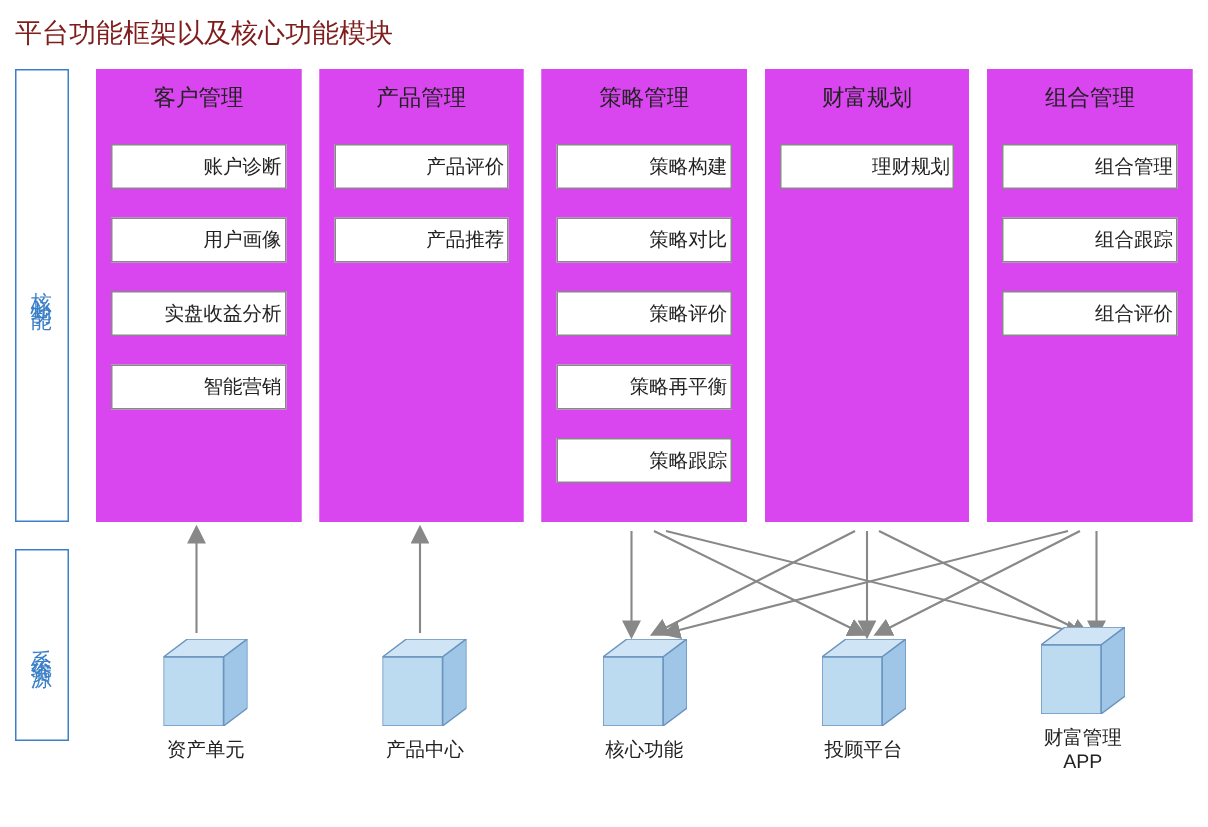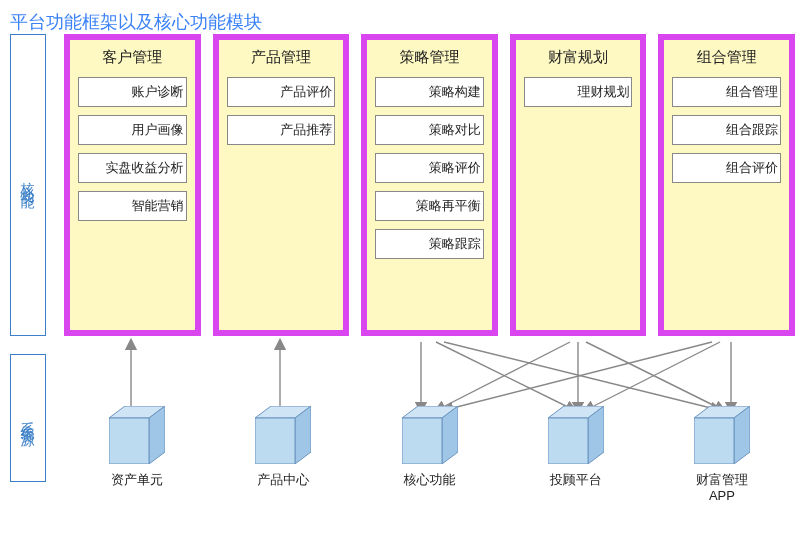--- a/index.html
+++ b/index.html
@@ -5,22 +5,23 @@
     * { box-sizing: border-box; margin: 0; padding: 0; }
     body {
       font-family: "Microsoft YaHei", "PingFang SC", sans-serif;
       background: #fff;
       width: 805px;
       height: 551px;
       position: relative;
       padding: 10px;
     }
     .title {
-      color: #3b82f6;
+      color: #7f1d1d;
       font-size: 18px;
+      margin-bottom: 12px;
     }
     .main-layout {
       display: flex;
       position: relative;
     }
     .side-labels {
       width: 36px;
       display: flex;
       flex-direction: column;
       gap: 18px;
@@ -51,27 +52,28 @@
       padding-left: 18px;
     }
     .modules-row {
       display: flex;
       gap: 12px;
       position: relative;
       z-index: 2;
     }
     .module-col {
       flex: 1;
-      border: 6px solid #d946ef;
-      background: #fef9c3;
+      border: 2px solid #d946ef;
+      background: #d946ef;
       padding: 8px 8px 12px 8px;
       display: flex;
       flex-direction: column;
       align-items: center;
       height: 302px;
+      gap: 11px;
     }
     .module-title {
       font-size: 15px;
       color: #222;
       margin-bottom: 10px;
     }
     .module-item {
       border: 1px solid #888;
       width: 100%;
       text-align: right;
@@ -89,20 +91,21 @@
       height: 110px;
       z-index: 1;
     }
     .resources-row {
       display: flex;
       gap: 24px;
       position: relative;
       margin-top: 70px;
       z-index: 2;
       padding: 0 12px;
+      align-items: center;
     }
     .resource-col {
       flex: 1;
       display: flex;
       flex-direction: column;
       align-items: center;
     }
     .cube-wrap { position: relative; width: 56px; height: 58px; }
     .resource-label {
       font-size: 13px;

